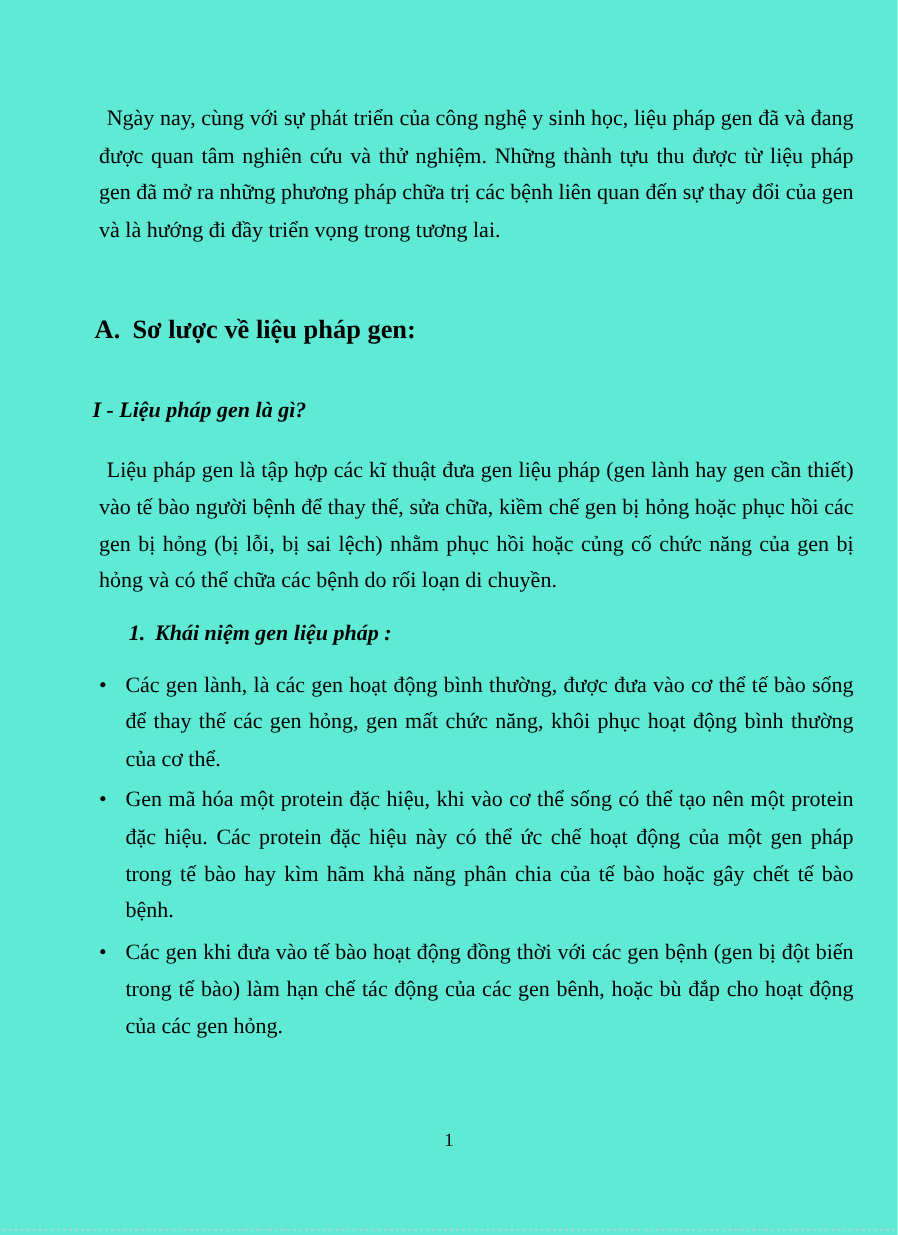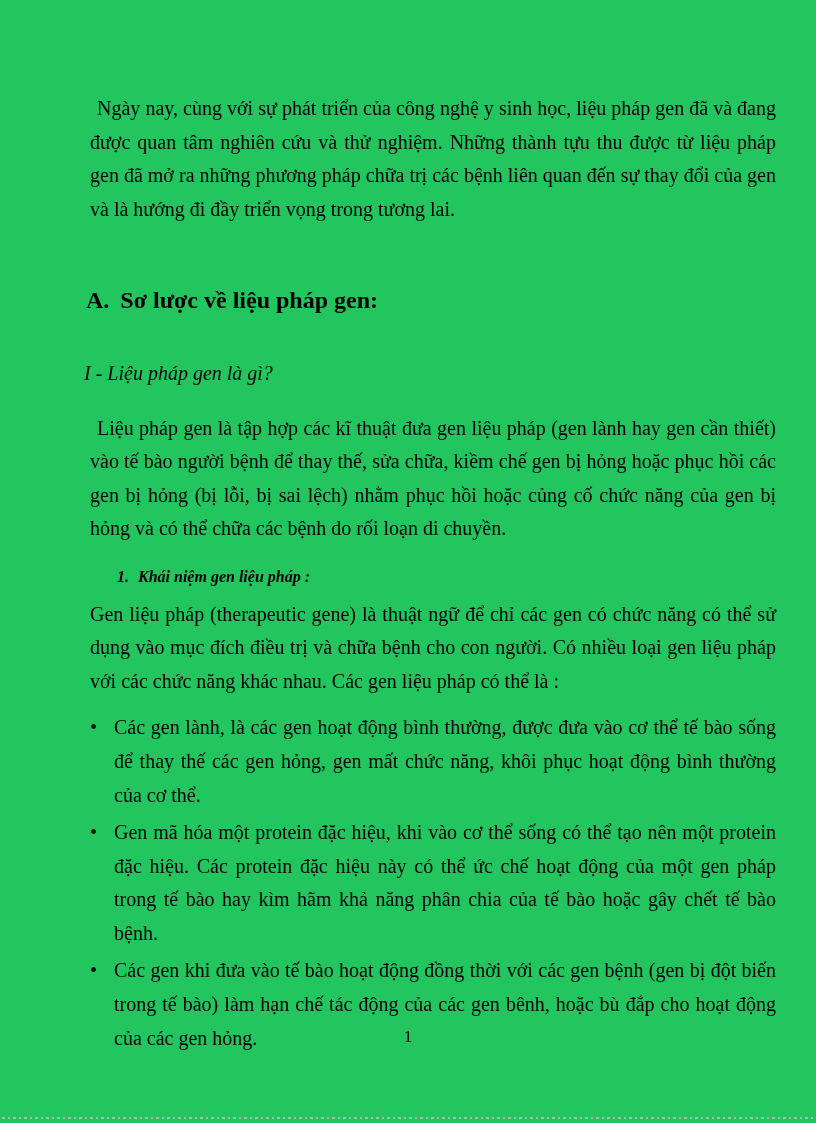--- a/index.html
+++ b/index.html
@@ -5,21 +5,21 @@
   * { box-sizing: border-box; }
   html, body { margin: 0; padding: 0; }
   body {
     width: 816px; height: 1123px;
     background: #ffffff;
     overflow: hidden;
   }
   .page {
     position: relative;
     width: 816px; height: 1123px;
-    background: #22c55e;
+    background: #5eead4;
     font-family: "Liberation Serif", "DejaVu Serif", serif;
     font-size: 20px;
     line-height: 33.6px;
     color: #000000;
   }
   .content {
     position: absolute;
     left: 90px; top: 92px;
     width: 686px;
   }
@@ -32,28 +32,28 @@
     margin: 58px 0 0 -4px;
     font-size: 24px;
     font-weight: bold;
     font-style: normal;
     line-height: 33.6px;
   }
   .heading-a .h-num { padding-right: 11px; }
   .heading-i {
     margin: 39px 0 0 -6px;
     font-size: 20px;
-    font-weight: normal;
+    font-weight: bold;
     font-style: italic;
     line-height: 33.6px;
   }
   .p2 { margin-top: 21px; }
   .heading-1 {
     margin: 14px 0 0 27px;
-    font-size: 16px;
+    font-size: 20px;
     font-weight: bold;
     font-style: italic;
     line-height: 33.6px;
   }
   .heading-1 .h-num { padding-right: 9px; }
   .p3 { margin-top: 4px; }
   ul.bullets {
     list-style: none;
     margin: 13px 0 0 0;
     padding: 0 0 0 24px;
@@ -102,21 +102,20 @@
     </h2>
 
     <h3 class="heading-i">I - Liệu pháp gen là gì?</h3>
 
     <p class="para first-indent p2">Liệu pháp gen là tập hợp các kĩ thuật  đưa gen liệu pháp (gen lành hay gen cần thiết) vào tế bào người bệnh để thay thế, sửa chữa, kiềm chế gen bị hỏng hoặc phục hồi các gen bị hỏng (bị lỗi, bị sai lệch) nhằm phục hồi hoặc củng cố chức năng của gen bị hỏng và có thể chữa các bệnh do rối loạn di chuyền.</p>
 
     <h4 class="heading-1">
       <span class="h-num">1.</span><span>Khái niệm gen liệu pháp :</span>
     </h4>
 
-    <p class="para p3">Gen liệu pháp (therapeutic gene) là thuật ngữ để chỉ các gen có chức năng có thể sử dụng vào mục đích điều trị và chữa bệnh cho con người. Có nhiều loại gen liệu pháp với các chức năng khác nhau. Các gen liệu pháp có thể là :</p>
 
     <ul class="bullets">
       <li>
         <span class="bullet">•</span>
         <span>Các gen lành, là các gen hoạt động bình thường, được đưa vào cơ thể tế bào sống để thay thế các gen hỏng, gen mất chức năng, khôi phục hoạt động bình thường của cơ thể.</span>
       </li>
       <li>
         <span class="bullet">•</span>
         <span>Gen mã hóa một protein đặc hiệu, khi vào cơ thể sống có thể tạo nên một protein đặc hiệu. Các protein đặc hiệu này có thể ức chế hoạt động của một gen pháp trong tế bào hay kìm hãm khả năng phân chia của tế bào hoặc gây chết tế bào bệnh.</span>
       </li>

